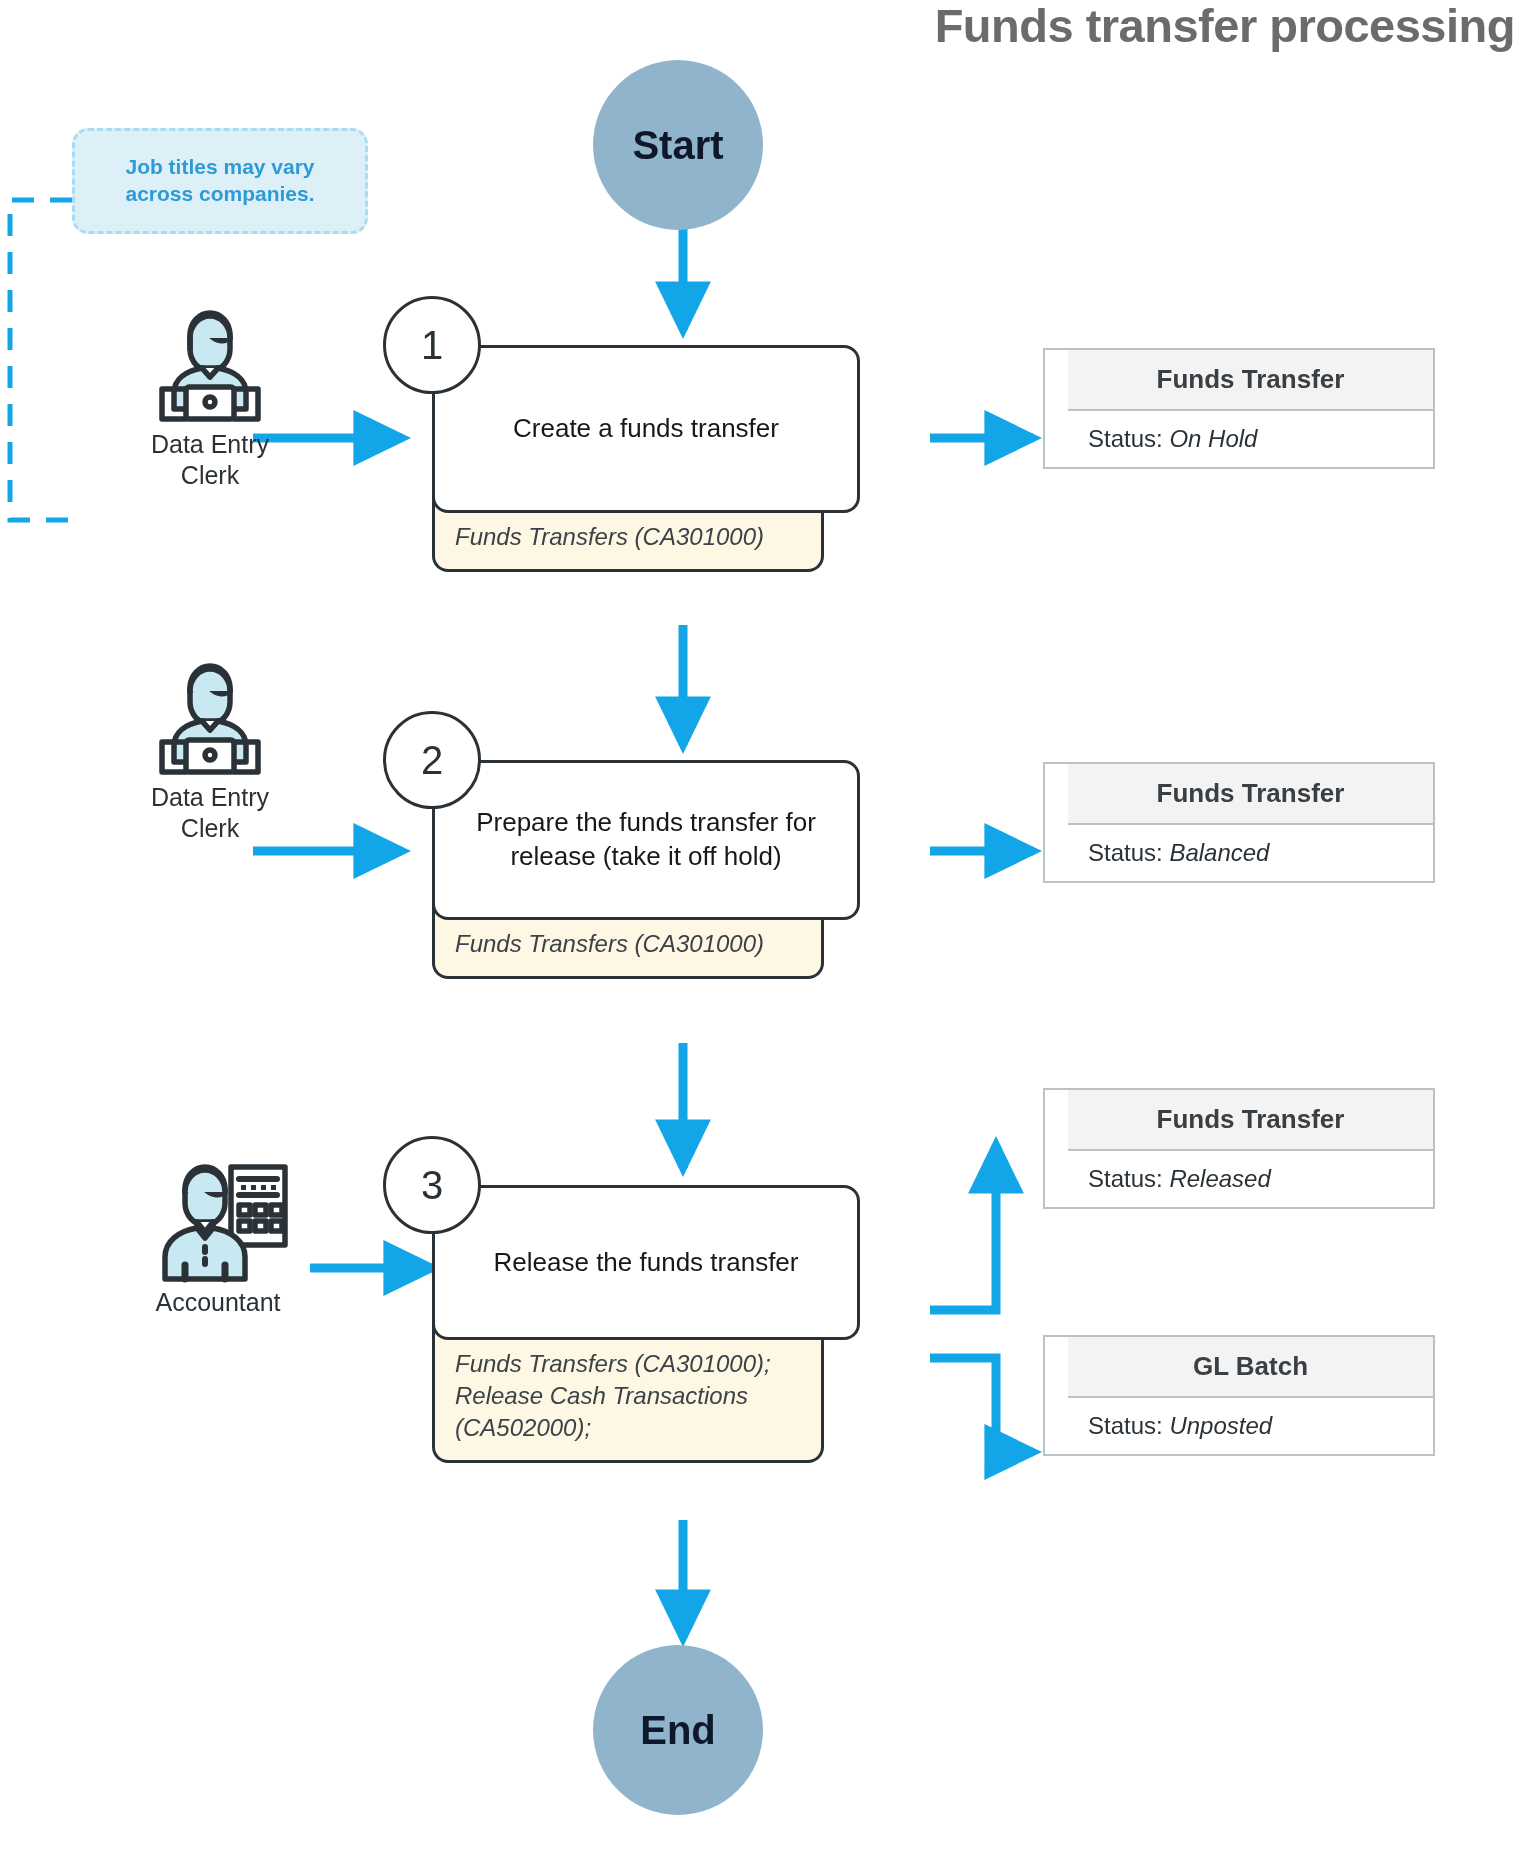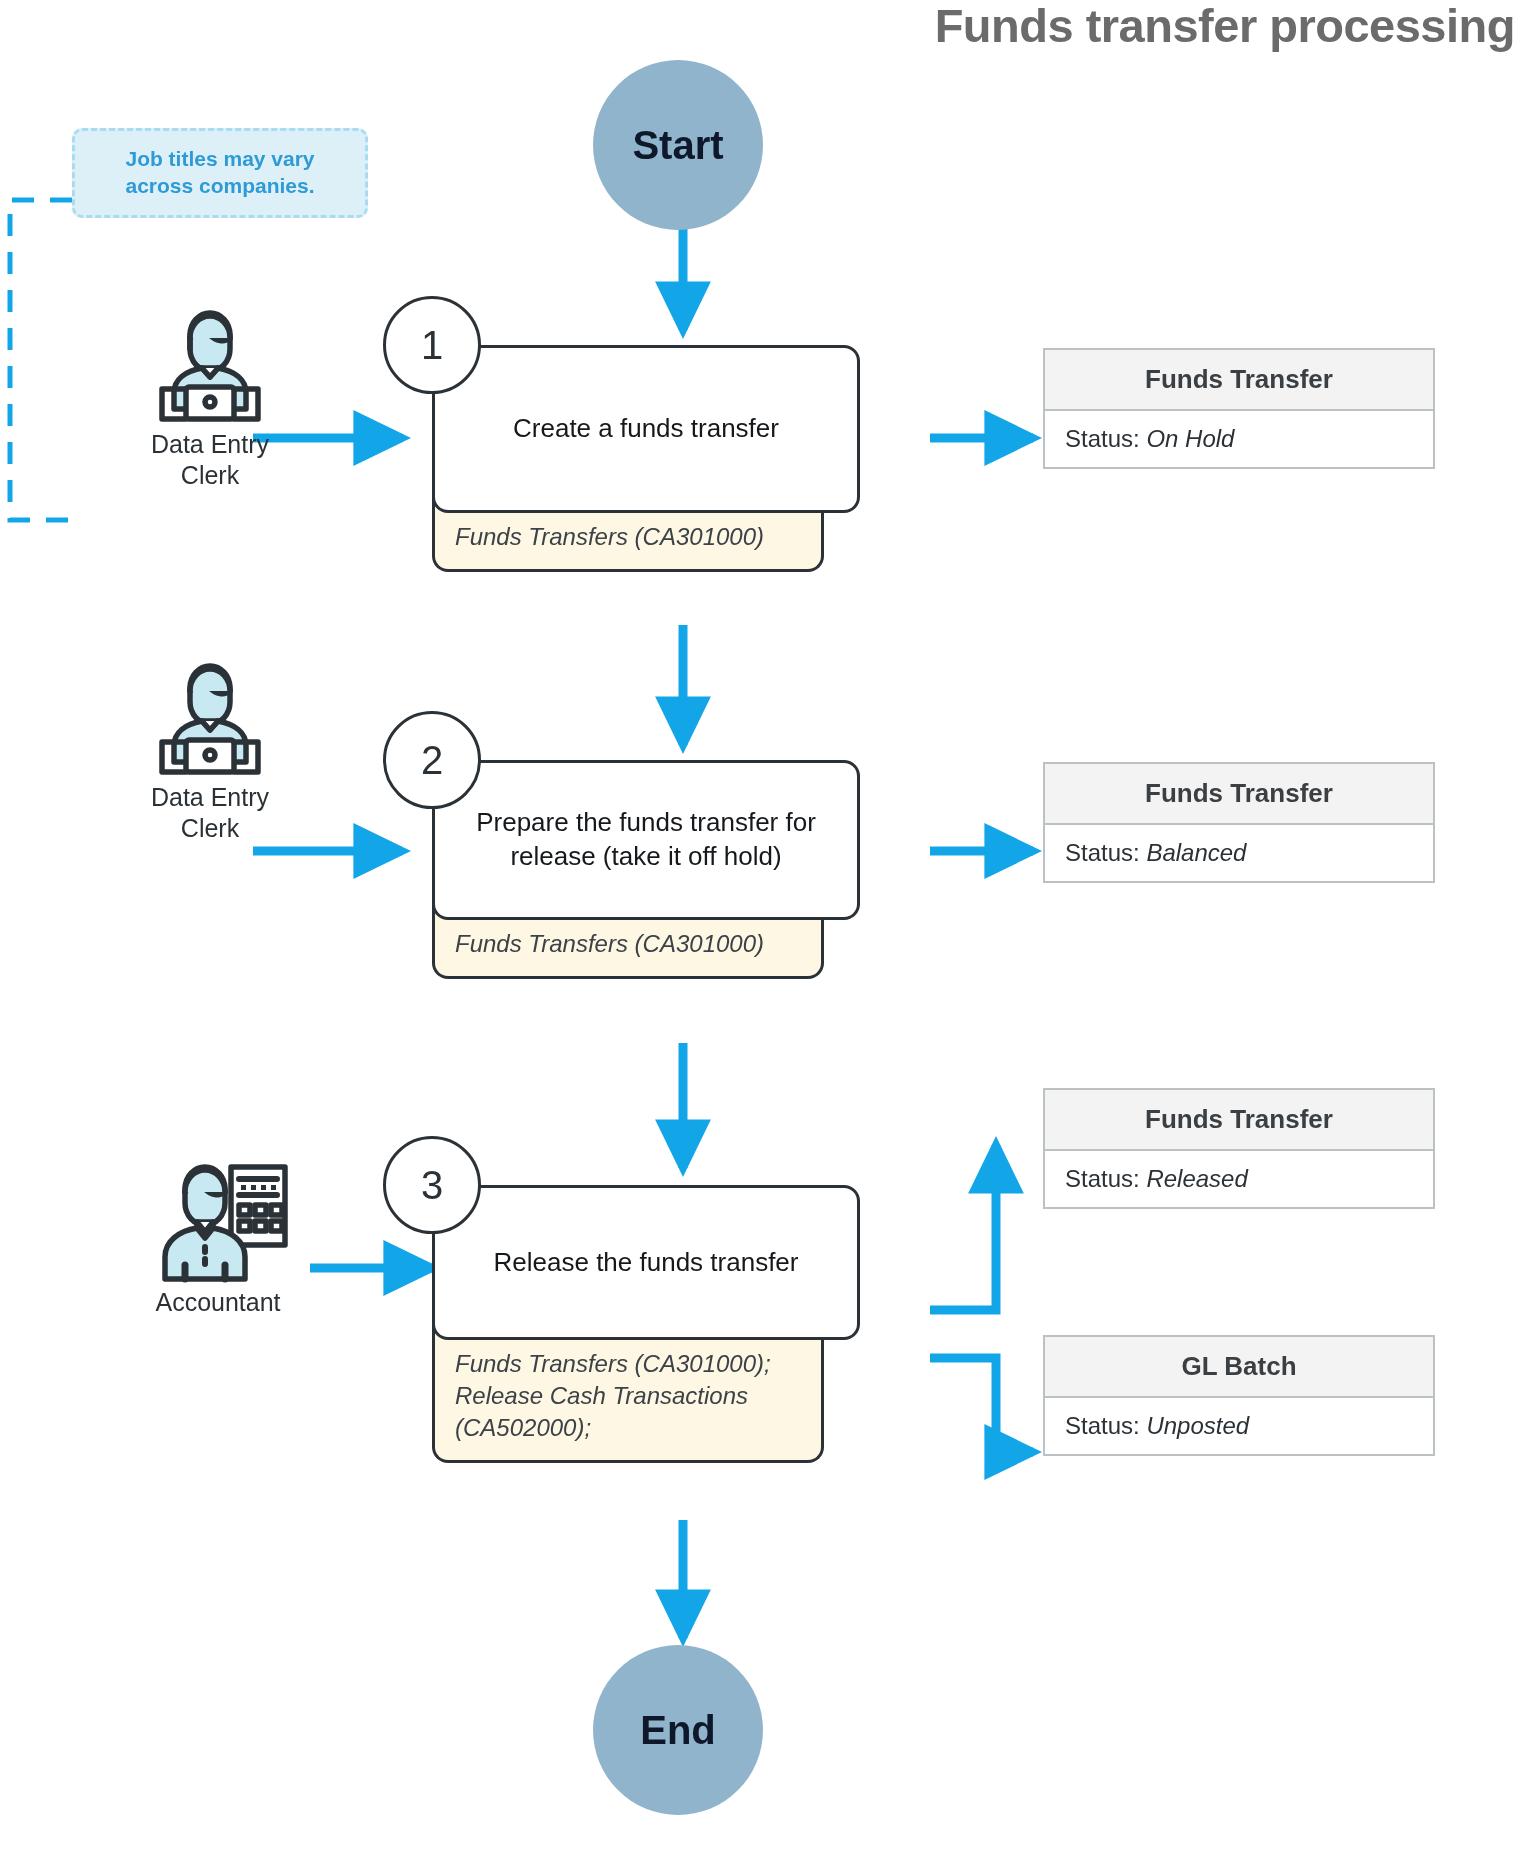--- a/index.html
+++ b/index.html
@@ -49,24 +49,24 @@
     align-items: center;
     justify-content: center;
   }
 
   
   #note-box {
     position: absolute;
     left: 72px;
     top: 128px;
     width: 296px;
-    height: 90px;
+    height: 106px;
     background: #ddf0f8;
     border: 3px dashed #a9dcf0;
-    border-radius: 10px;
+    border-radius: 16px;
     box-sizing: border-box;
     display: flex;
     align-items: center;
     justify-content: center;
     text-align: center;
     color: #2e9ad6;
     font-size: 21px;
     font-weight: bold;
     line-height: 1.28;
     padding: 0 14px;
@@ -141,20 +141,21 @@
     z-index: 5;
   }
 
   
   .status-panel {
     position: absolute;
     width: 392px;
     box-sizing: border-box;
     border: 2px solid #bcc1c4;
     background: #ffffff;
+    padding-left: 23px;
   }
   .status-header {
     background: #f3f3f3;
     border-bottom: 2px solid #bcc1c4;
     text-align: center;
     font-size: 26px;
     font-weight: bold;
     color: #3a3f43;
     padding: 14px 8px;
   }

